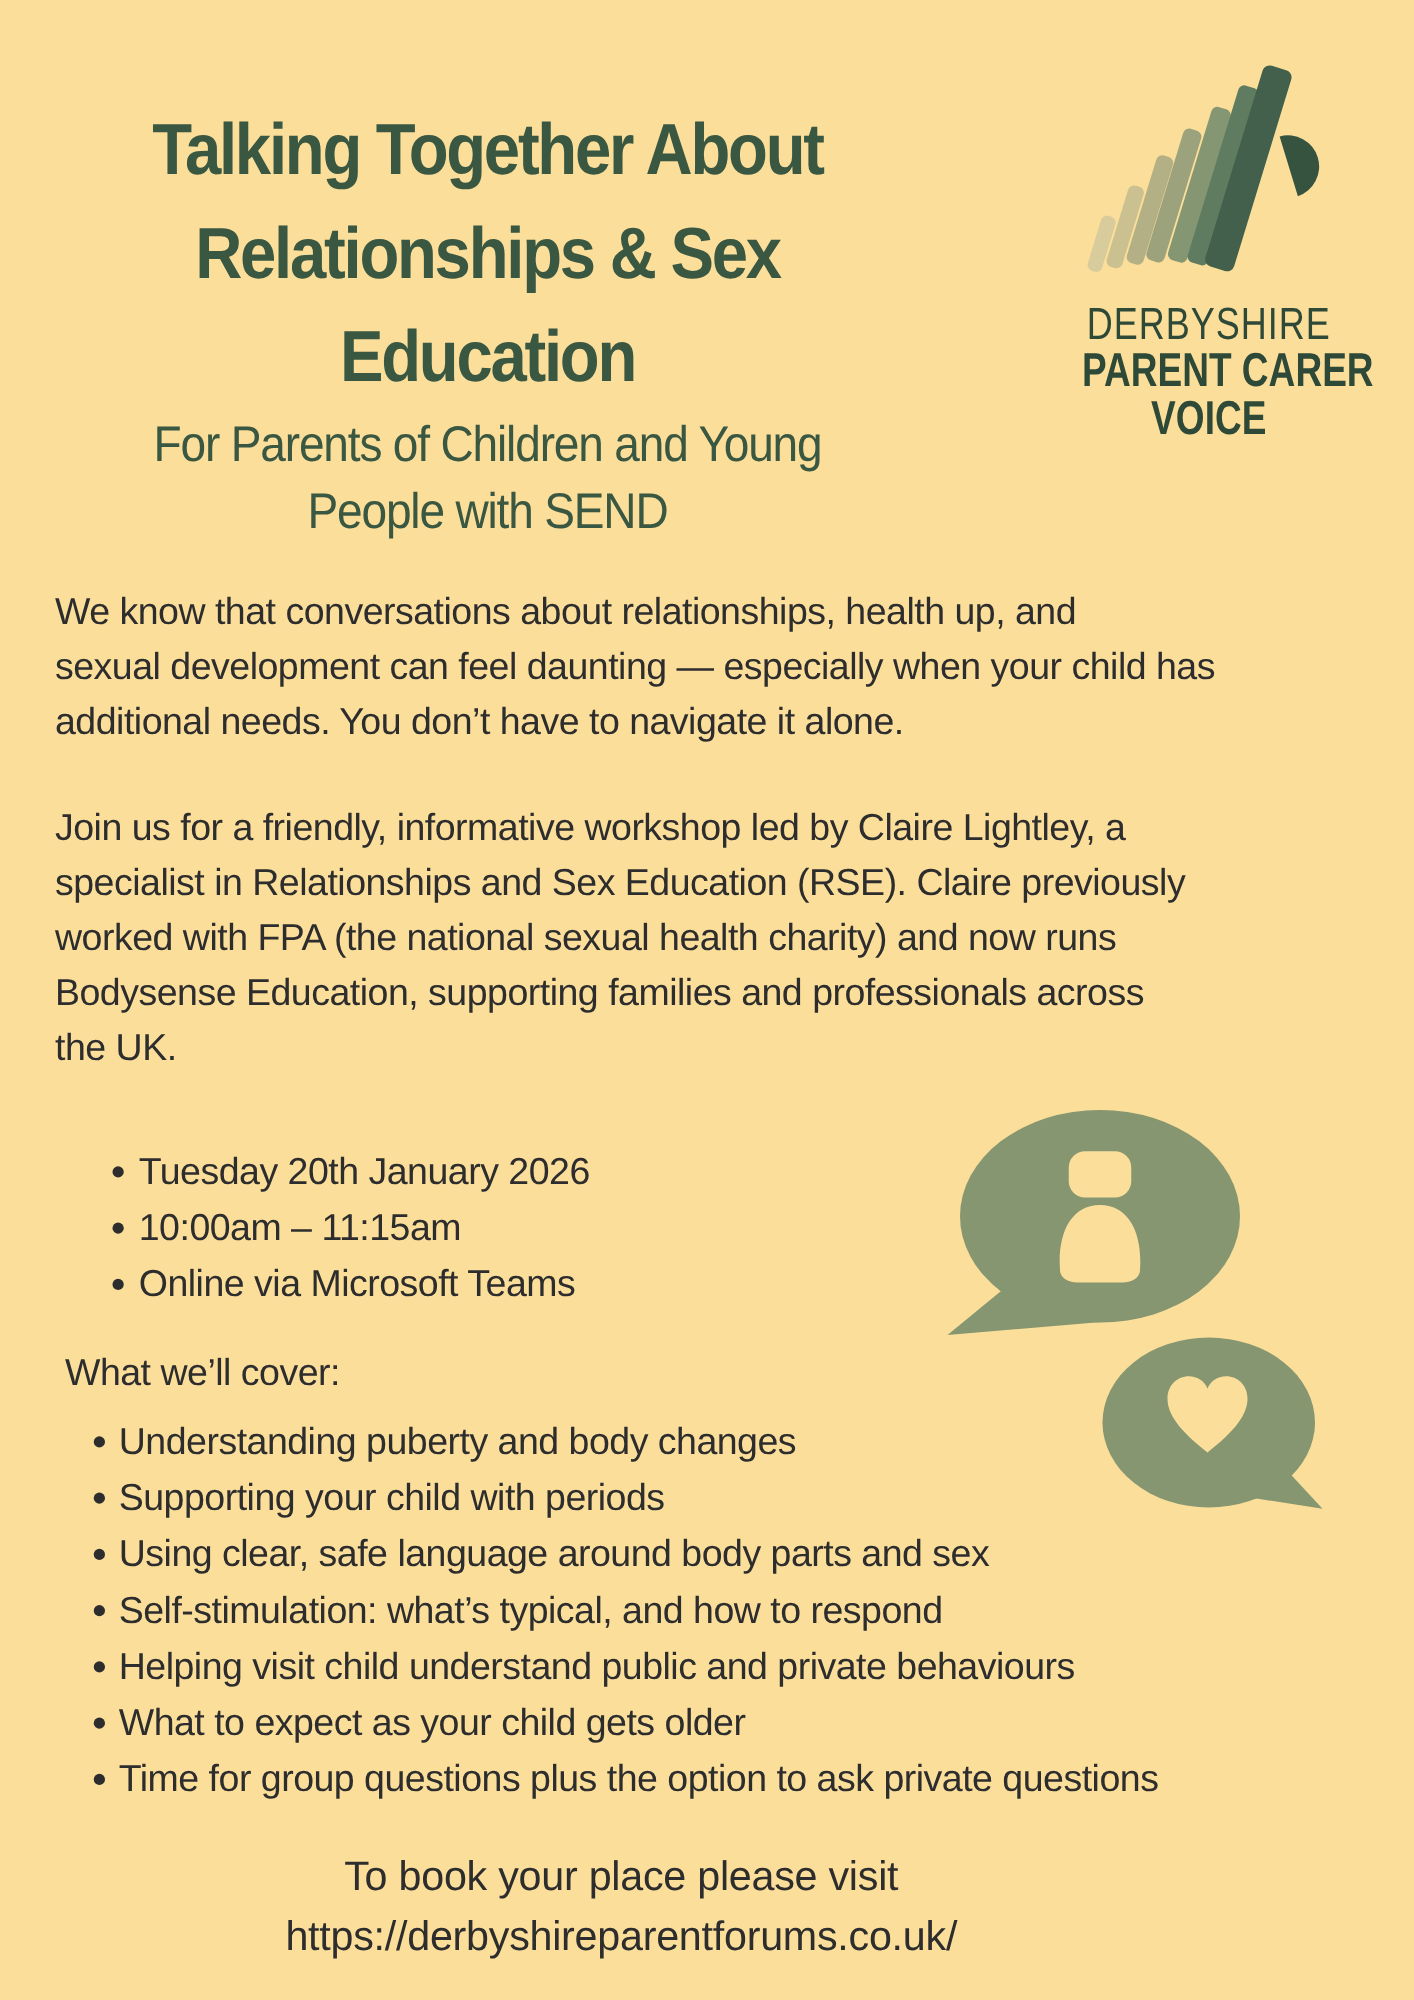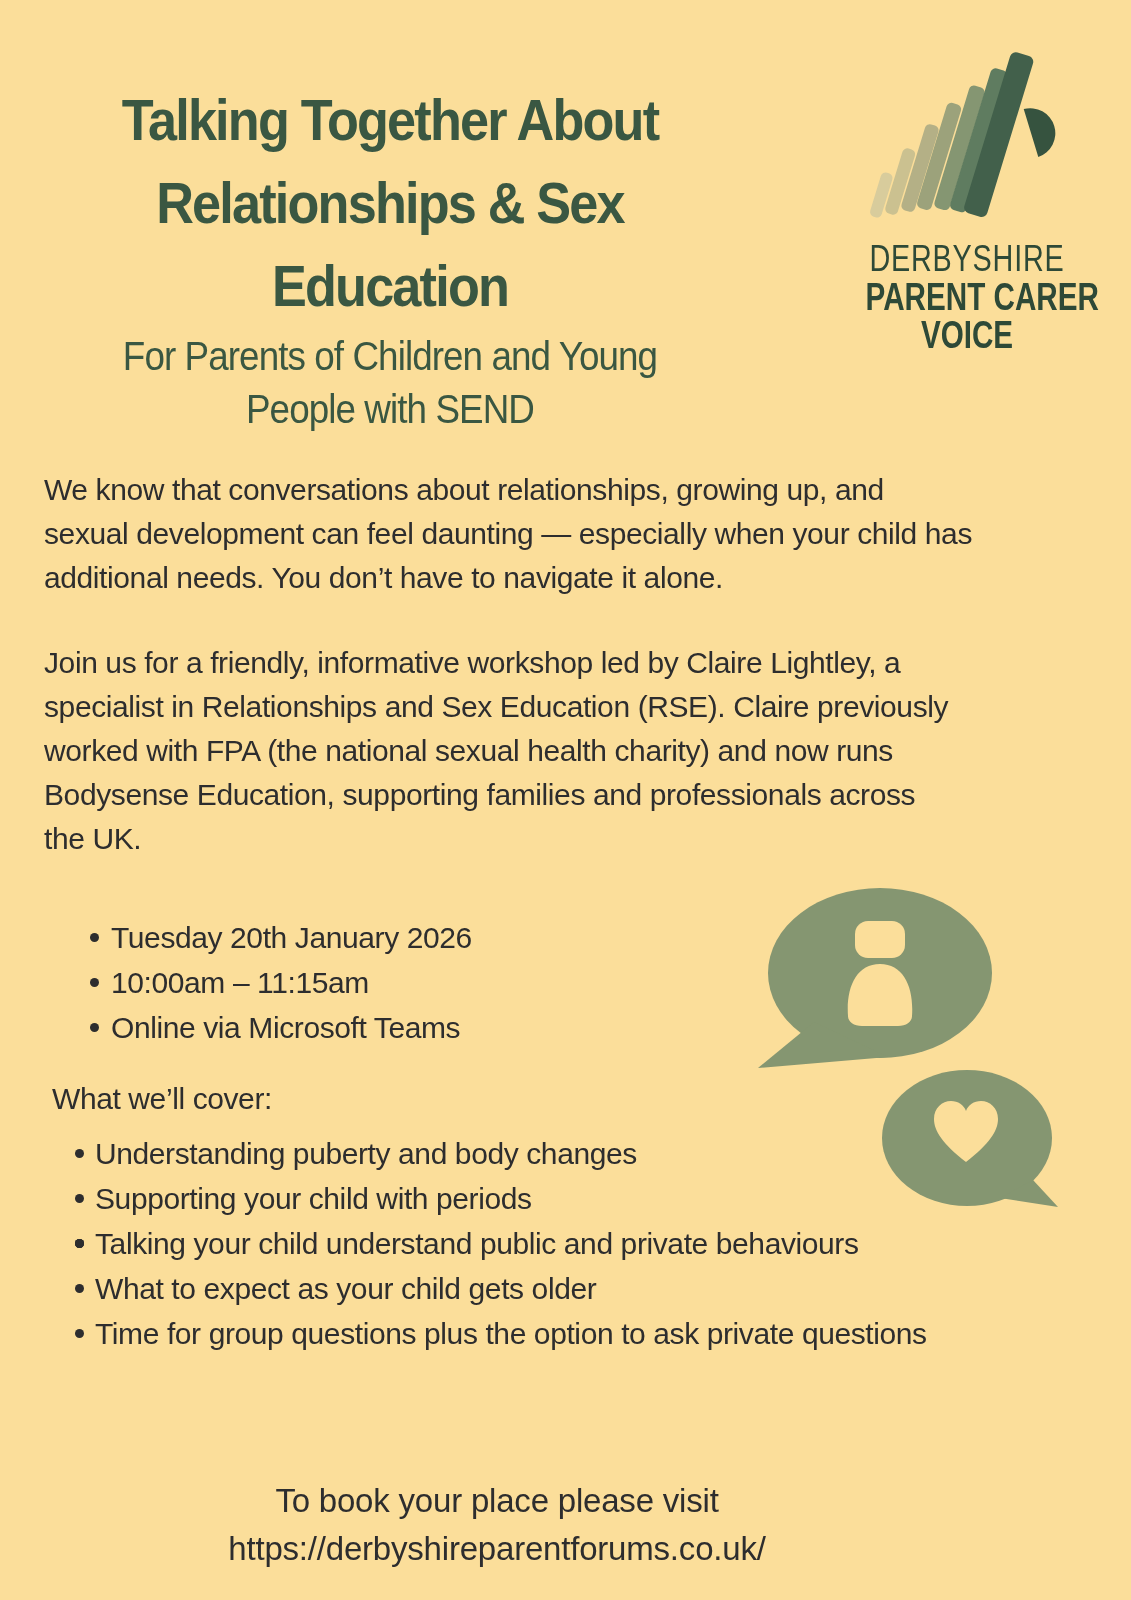--- a/index.html
+++ b/index.html
@@ -94,21 +94,21 @@
   <path d="M163.7,61.1 A25,25 0 0 1 178.3,108.9 Z" fill="#36533F"></path>
 </svg>
 
 <div class="abs logo-text">
   <div class="logo-l1">DERBYSHIRE</div>
   <div class="logo-l2">PARENT CARER</div>
   <div class="logo-l3">VOICE</div>
 </div>
 
 <div class="abs para p1">
-  <div>We know that conversations about relationships, growing up, and</div>
+  <div>We know that conversations about relationships, health up, and</div>
   <div>sexual development can feel daunting — especially when your child has</div>
   <div>additional needs. You don’t have to navigate it alone.</div>
 </div>
 
 <div class="abs para p2">
   <div>Join us for a friendly, informative workshop led by Claire Lightley, a</div>
   <div>specialist in Relationships and Sex Education (RSE). Claire previously</div>
   <div>worked with FPA (the national sexual health charity) and now runs</div>
   <div>Bodysense Education, supporting families and professionals across</div>
   <div>the UK.</div>
@@ -135,23 +135,23 @@
     <ellipse class="sage" cx="239" cy="280" rx="85" ry="68"></ellipse>
     <path class="sage" d="M272,340 L330,349 L305,322 Z"></path>
     <path class="cutout" d="M238,304 C215,286 206,273 206,261 C206,250 214,243 223,243 C230,243 236,247 238,253 C240,247 246,243 253,243 C262,243 270,250 270,261 C270,273 261,286 238,304 Z"></path>
   </g>
 </svg>
 
 <div class="abs agenda-heading">What we’ll cover:</div>
 <ul class="abs plain agenda-list">
   <li><span class="dot"></span><span>Understanding puberty and body changes</span></li>
   <li><span class="dot"></span><span>Supporting your child with periods</span></li>
-  <li><span class="dot"></span></li>
-  <li><span class="dot"></span></li>
-  <li><span class="dot"></span><span>Talking your child understand public and private behaviours</span></li>
+  <li><span class="dot"></span><span>Using clear, safe language around body parts and sex</span></li>
+  <li><span class="dot"></span><span>Self-stimulation: what’s typical, and how to respond</span></li>
+  <li><span class="dot"></span><span>Helping visit child understand public and private behaviours</span></li>
   <li><span class="dot"></span><span>What to expect as your child gets older</span></li>
   <li><span class="dot"></span><span>Time for group questions plus the option to ask private questions</span></li>
 </ul>
 
 <div class="abs booking">
   <div>To book your place please visit</div>
   <div>https://derbyshireparentforums.co.uk/</div>
 </div>
 
 </body></html>

